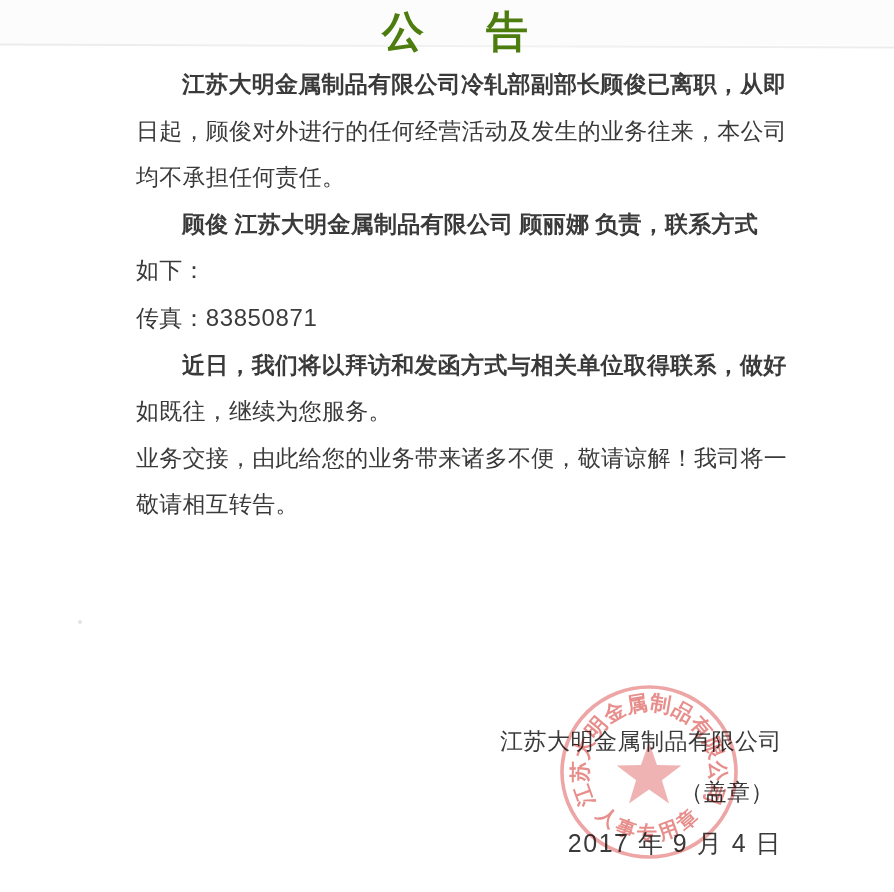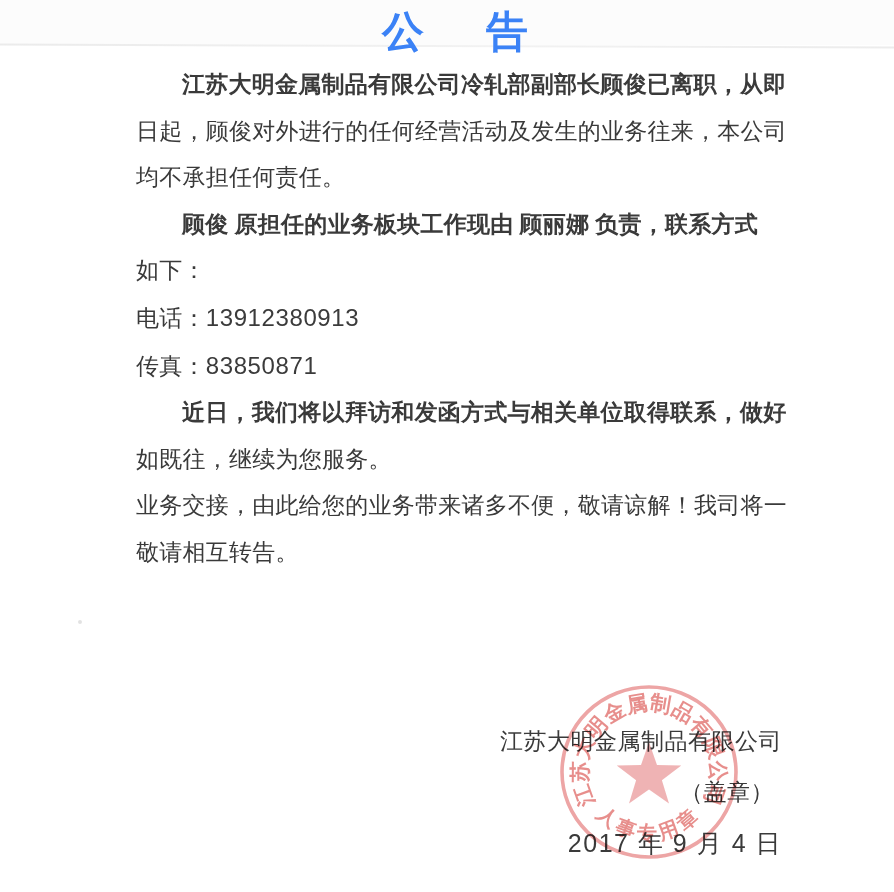--- a/index.html
+++ b/index.html
@@ -28,21 +28,21 @@
   }
   .title {
     position: absolute; left: 0; top: 4px;
     width: 894px;
     margin: 0; padding: 0 0 0 26px;
     box-sizing: border-box;
     text-align: center;
     font-size: 42px;
     font-weight: 700;
     letter-spacing: 10px;
-    color: #3b82f6;
+    color: #4d7c0f;
   }
   .doc-body {
     position: absolute; left: 136px; top: 62px;
     width: 660px;
     font-size: 23px;
     line-height: 46.6px;
     letter-spacing: 0.25px;
     color: #3a3a3a;
   }
   .line { white-space: nowrap; }
@@ -93,24 +93,23 @@
 
   <div class="scan-top"></div>
   <div class="scan-line"></div>
 
   <h1 class="title">公　告</h1>
 
   <div class="doc-body">
     <div class="line indent">江苏大明金属制品有限公司冷轧部副部长顾俊已离职，从即</div>
     <div class="line">日起，顾俊对外进行的任何经营活动及发生的业务往来，本公司</div>
     <div class="line">均不承担任何责任。</div>
-    <div class="line indent">顾俊 原担任的业务板块工作现由 顾丽娜 负责，联系方式</div>
+    <div class="line indent">顾俊 江苏大明金属制品有限公司 顾丽娜 负责，联系方式</div>
     <div class="line">如下：</div>
 
-    <div class="line"><span>电话：</span><span class="cvalue">13912380913</span></div>
     <div class="line"><span>传真：</span><span class="cvalue">83850871</span></div>
 
     <div class="line indent">近日，我们将以拜访和发函方式与相关单位取得联系，做好</div>
     <div class="line">如既往，继续为您服务。</div>
     <div class="line">业务交接，由此给您的业务带来诸多不便，敬请谅解！我司将一</div>
     <div class="line">敬请相互转告。</div>
   </div>
 
   <div class="signature">
     <div>江苏大明金属制品有限公司</div>

